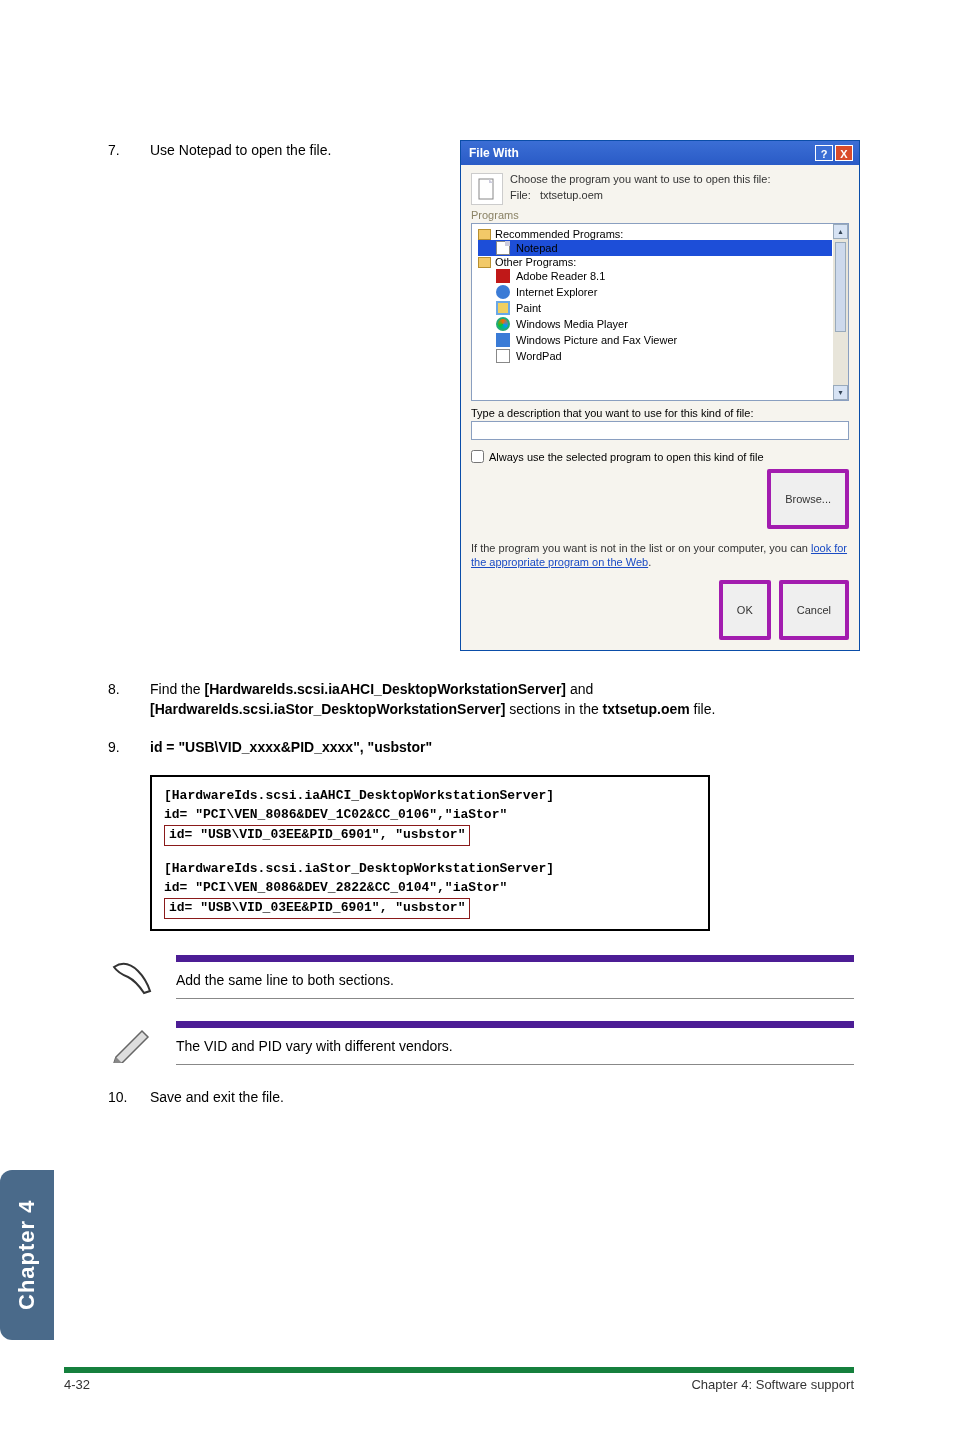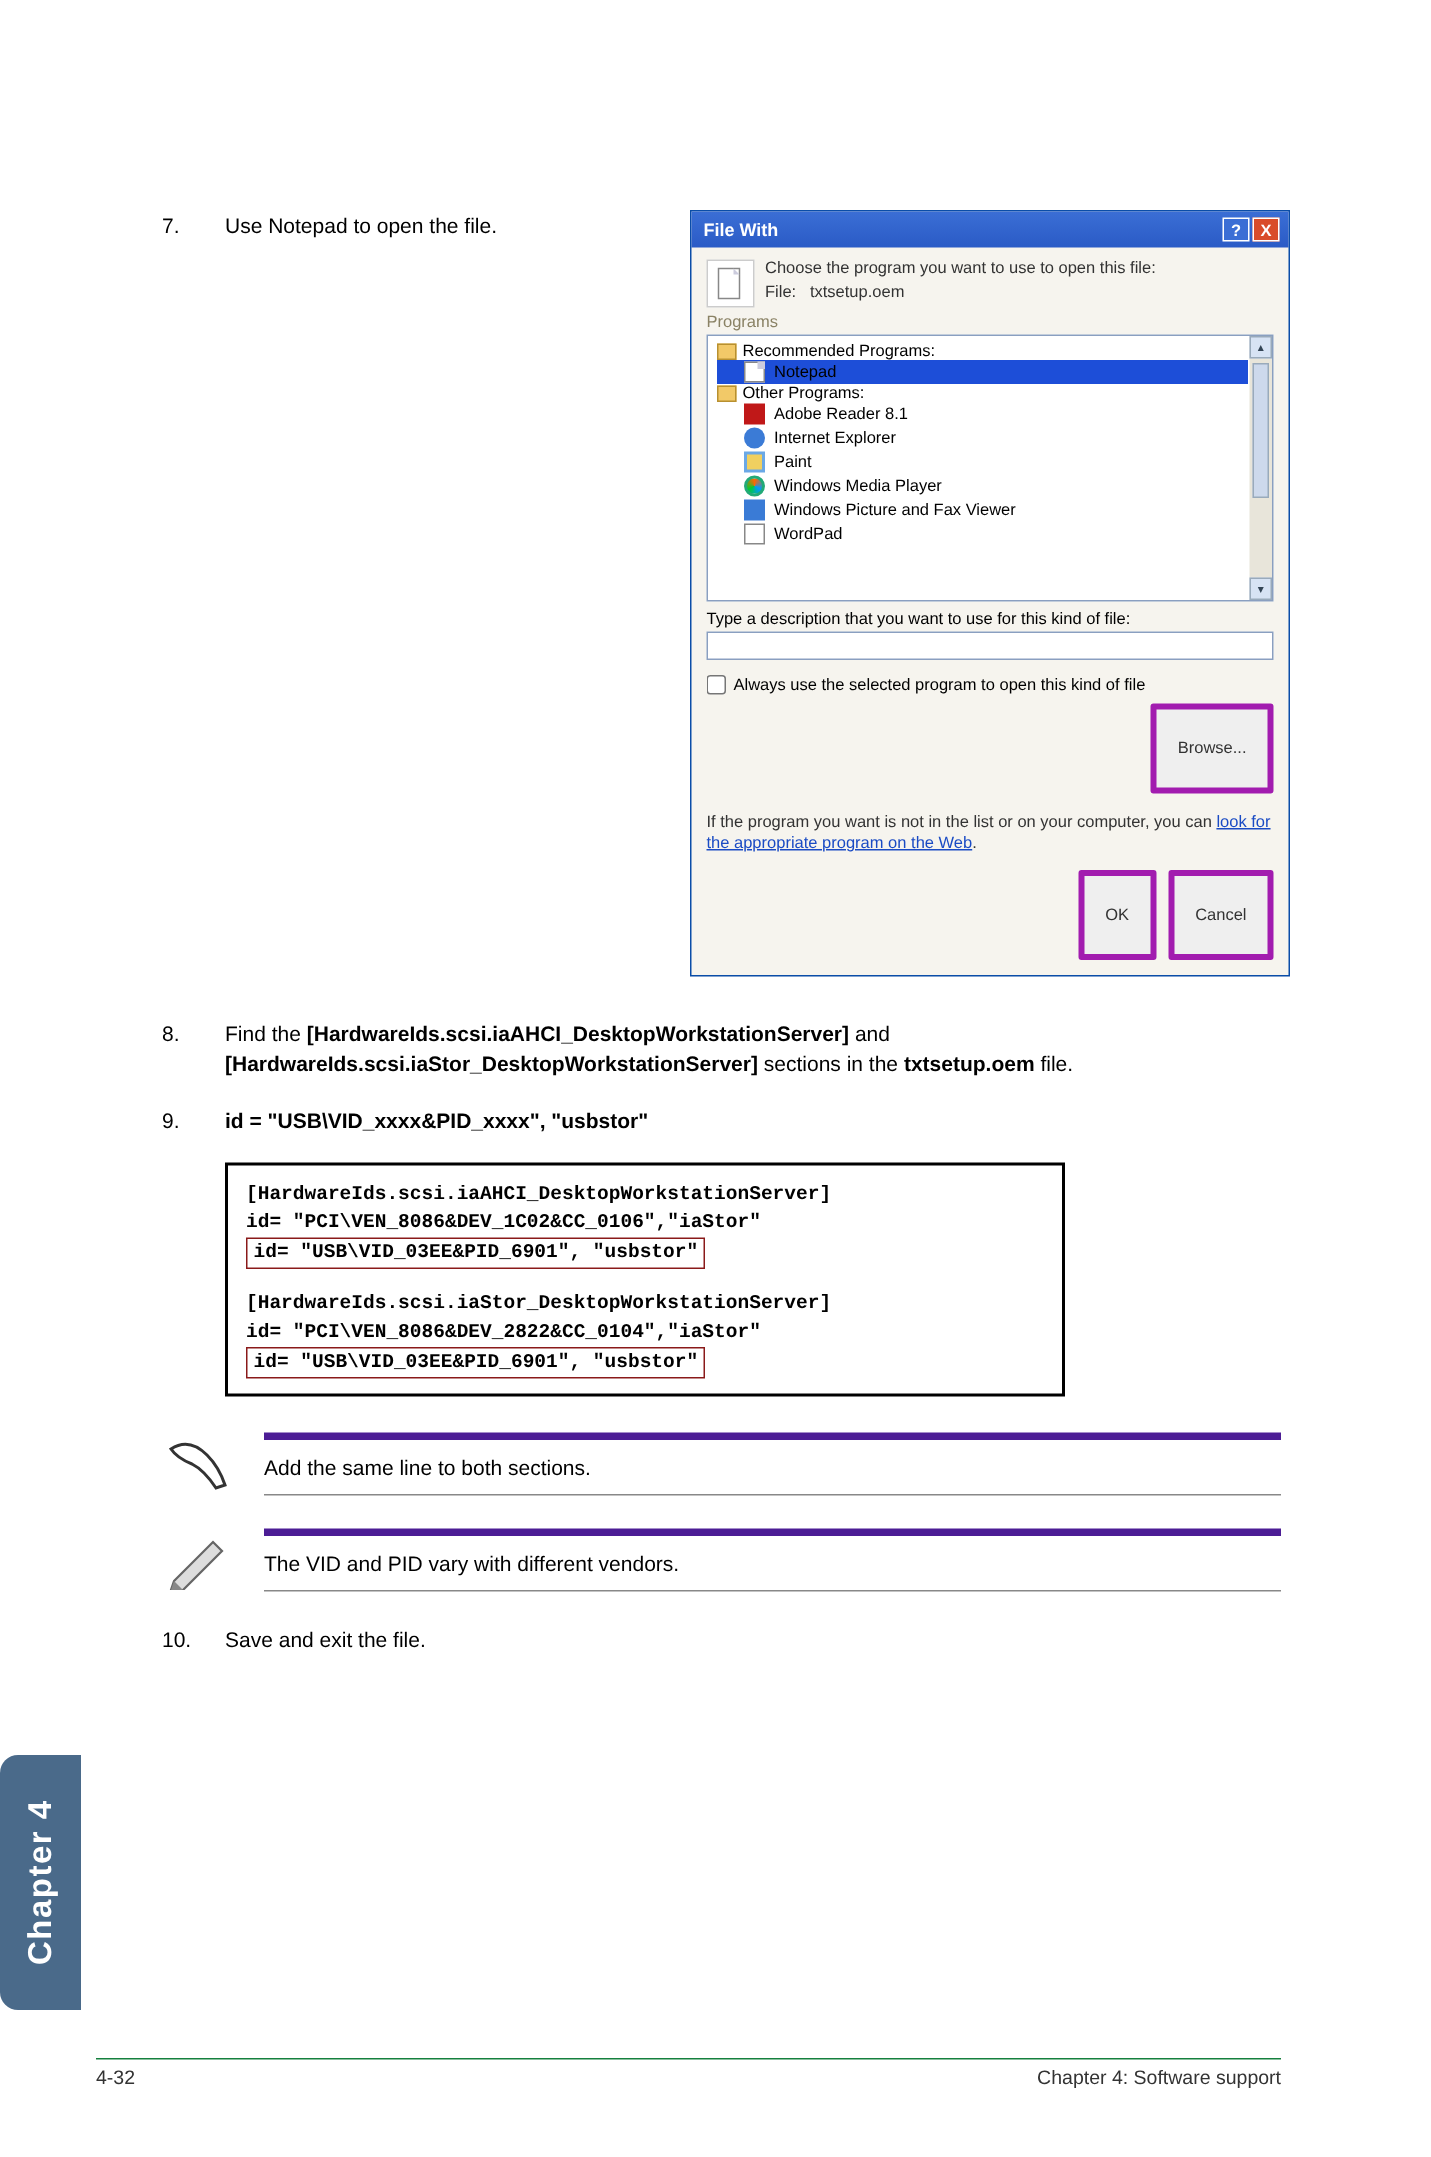--- a/index.html
+++ b/index.html
@@ -123,34 +123,34 @@
       font-family: "Courier New", monospace; font-size:13px; font-weight:bold; line-height:1.45;
     }
     .boxed-line {
       border:1.5px solid #8a1a1a; display:inline-block; padding:0 4px;
     }
     .note-wrap { margin:24px 0 0 0;}
     .note {
       display:flex; align-items:center; gap:20px; margin-bottom:22px;
     }
     .note-icon { width:48px; height:40px; flex-shrink:0;}
-    .note-text { font-size:14px; border-top:5px solid #4c1d95; border-bottom:1px solid #888; padding:10px 0; flex:1;}
+    .note-text { font-size:14px; border-top:7px solid #4c1d95; border-bottom:1px solid #888; padding:10px 0; flex:1;}
 
     
     .side-tab {
       position:absolute; left:0; top:1170px; width:54px; height:170px;
       background:#4a6a8a; color:#fff; border-top-right-radius:12px; border-bottom-right-radius:12px;
       writing-mode: vertical-rl; transform: rotate(180deg);
       display:flex; align-items:center; justify-content:center;
       font-size:22px; font-weight:bold; letter-spacing:1px;
     }
     
     .footer {
       position:absolute; bottom:46px; left:64px; right:100px;
-      border-top:1px solid #15803d; padding-top:4px;
+      border-top:6px solid #15803d; padding-top:4px;
       display:flex; justify-content:space-between; font-size:13px; color:#333;
     }
   </style>
 </head>
 <body>
 
 <div class="page-content">
 
   <div class="step7-row">
     <div class="step" style="width:352px;">

